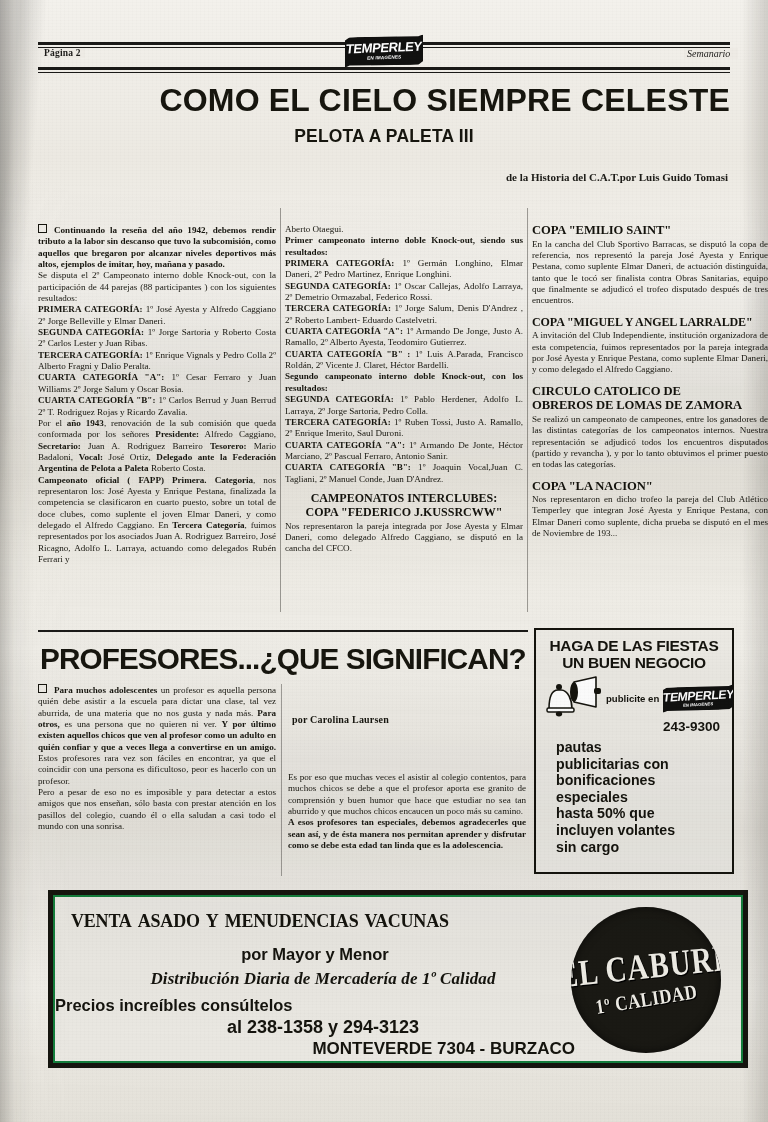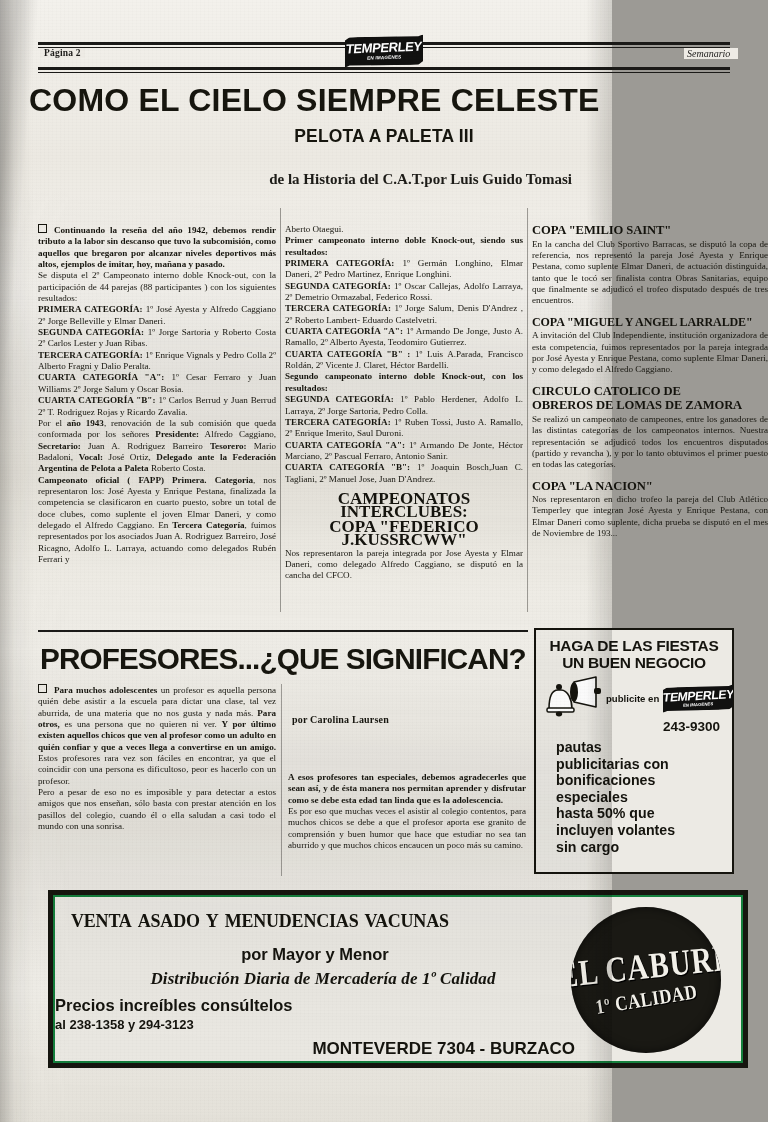--- a/index.html
+++ b/index.html
@@ -4,21 +4,21 @@
 <style>
   html,body{margin:0;padding:0;}
   body{
     width:768px;height:1122px;
     background:#9c9a95;
     font-family:"Liberation Serif",serif;
     overflow:hidden;
   }
   
   #page{
-    position:absolute;left:0;top:0;width:612px;height:1122px;
+    position:absolute;left:0;top:0;width:768px;height:1122px;
     background:
       linear-gradient(95deg,rgba(0,0,0,.13) 0 2.4%,rgba(0,0,0,0) 5.5%),
       linear-gradient(180deg,#f3f1ec 0%,#ece9e2 14%,#f4f2ed 26%,#e7e4dc 42%,#f1efe9 58%,#e9e6df 74%,#f2f0ea 88%,#e4e1d9 100%);
     box-sizing:border-box;
   }
   
   #sheen{
     position:absolute;inset:0;pointer-events:none;
     background:
       linear-gradient(90deg,rgba(60,58,54,.30) 0px,rgba(120,118,112,.10) 14px,rgba(255,255,255,.05) 34px,rgba(0,0,0,0) 70px),
@@ -65,33 +65,33 @@
     transform:skewX(-6deg);
   }
   .masthead .mh2{
     color:#fff;font-family:"Liberation Sans",sans-serif;font-weight:700;
     font-size:4.6px;letter-spacing:.2px;line-height:1;margin-top:1.5px;
     transform:skewX(-6deg);
   }
 
   
   .hl-main{
-    position:absolute;left:29px;top:84px;width:692px;text-align:left;
+    position:absolute;left:38px;top:84px;width:692px;text-align:right;
     font-family:"Liberation Sans",sans-serif;font-weight:700;
     font-size:32px;letter-spacing:.2px;color:#17160f;line-height:1.02;
   }
   .hl-sub{
     position:absolute;left:38px;top:125px;width:692px;text-align:center;
     font-family:"Liberation Sans",sans-serif;font-weight:700;
     font-size:19px;letter-spacing:.2px;color:#17160f;
     transform:scaleX(.92);
   }
   .byline-top{
     position:absolute;right:40px;top:171px;
-    font-size:15px;font-weight:700;color:#1d1c18;
+    font-size:11px;font-weight:700;color:#1d1c18;
     font-family:"Liberation Serif",serif;white-space:nowrap;
   }
 
   
   .cols{position:absolute;left:38px;top:208px;width:700px;height:412px;}
   .col{position:absolute;top:16px;height:412px;overflow:hidden;}
   .col.c1{left:0;width:238px;}
   .col.c2{left:247px;width:238px;}
   .col.c3{left:494px;width:236px;}
   .colrule{position:absolute;top:0;width:1px;height:404px;background:rgba(40,38,34,.42);}
@@ -110,21 +110,21 @@
   }
   .sec-head{
     font-family:"Liberation Serif",serif;font-weight:700;
     font-size:12.6px;line-height:13.6px;color:#15140e;margin:6px 0 1px 0;
     letter-spacing:-.1px;
   }
   .sec-head.tight{margin-top:9px;}
   .sec-head.first{margin-top:0;}
   .ci-head{
     font-family:"Liberation Serif",serif;font-weight:700;
-    font-size:17px;line-height:13.4px;color:#15140e;text-align:center;
+    font-size:12px;line-height:13.4px;color:#15140e;text-align:center;
     margin:7px 0 1px 0;
   }
 
   
   .sep-rule{position:absolute;left:38px;height:2px;background:#1b1a18;}
   .hl2{
     position:absolute;left:40px;top:644px;width:490px;
     font-family:"Liberation Sans",sans-serif;font-weight:700;
     font-size:30px;letter-spacing:-.9px;color:#17160f;line-height:1;
     transform:scaleX(.99);transform-origin:left center;white-space:nowrap;
@@ -198,22 +198,22 @@
   .ad-bot .l3{
     position:absolute;left:8px;top:72px;width:520px;text-align:center;
     font-family:"Liberation Serif",serif;font-weight:700;font-style:italic;
     font-size:17px;color:#15140e;letter-spacing:.1px;
   }
   .ad-bot .l4{
     position:absolute;left:0;top:99px;width:520px;text-align:left;
     font-family:"Liberation Sans",sans-serif;font-weight:700;font-size:16.5px;color:#15140e;
   }
   .ad-bot .l5{
-    position:absolute;left:0;top:120px;width:520px;text-align:left;
-    font-family:"Liberation Sans",sans-serif;font-weight:700;font-size:13px;color:#15140e;
+    position:absolute;left:8px;top:120px;width:520px;text-align:center;
+    font-family:"Liberation Sans",sans-serif;font-weight:700;font-size:18px;color:#15140e;
   }
   .ad-bot .l6{
     position:absolute;left:0;top:142px;width:520px;text-align:right;
     font-family:"Liberation Sans",sans-serif;font-weight:700;font-size:17px;color:#15140e;
   }
   .cab{
     position:absolute;right:20px;top:10px;width:150px;height:146px;
     border-radius:50%;background:#1a1914;
     box-shadow:inset 0 0 10px rgba(0,0,0,.6);
     display:flex;flex-direction:column;align-items:center;justify-content:center;
@@ -275,21 +275,21 @@
         <p class="body"><b>Primer campeonato interno doble Knock-out, siendo sus resultados:</b></p>
         <p class="body"><b>PRIMERA CATEGORÍA:</b><span> 1º Germán Longhino, Elmar Daneri, 2º Pedro Martinez, Enrique Longhini.</span></p>
         <p class="body"><b>SEGUNDA CATEGORÍA:</b><span> 1º Oscar Callejas, Adolfo Larraya, 2º Demetrio Ormazabal, Federico Rossi.</span></p>
         <p class="body"><b>TERCERA CATEGORÍA:</b><span> 1º Jorge Salum, Denis D'Andrez , 2º Roberto Lambert- Eduardo Castelvetri.</span></p>
         <p class="body"><b>CUARTA CATEGORÍA "A":</b><span> 1º Armando De Jonge, Justo A. Ramallo, 2º Alberto Ayesta, Teodomiro Gutierrez.</span></p>
         <p class="body"><b>CUARTA CATEGORÍA "B" :</b><span> 1º Luis A.Parada, Francisco Roldán, 2º Vicente J. Claret, Héctor Bardelli.</span></p>
         <p class="body"><b>Segundo campeonato interno doble Knock-out, con los resultados:</b></p>
         <p class="body"><b>SEGUNDA CATEGORÍA:</b><span> 1º Pablo Herdener, Adolfo L. Larraya, 2º Jorge Sartoria, Pedro Colla.</span></p>
         <p class="body"><b>TERCERA CATEGORÍA:</b><span> 1º Ruben Tossi, Justo A. Ramallo, 2º Enrique Imerito, Saul Duroni.</span></p>
         <p class="body"><b>CUARTA CATEGORÍA "A":</b><span> 1º Armando De Jonte, Héctor Marciano, 2º Pascual Ferraro, Antonio Sanir.</span></p>
-        <p class="body"><b>CUARTA CATEGORÍA "B":</b><span> 1º Joaquin Bosch,Juan C. Tagliani, 2º Manuel Jose, Juan D'Andrez.</span></p>
+        <p class="body"><b>CUARTA CATEGORÍA "B":</b><span> 1º Joaquin Vocal,Juan C. Tagliani, 2º Manuel Conde, Juan D'Andrez.</span></p>
         <div class="ci-head">CAMPEONATOS INTERCLUBES:</div>
         <div class="ci-head" style="margin-top:0">COPA "FEDERICO J.KUSSRCWW"</div>
         <p class="body"><span>Nos representaron  la pareja integrada por Jose Ayesta y Elmar Daneri, como delegado Alfredo Caggiano, se disputó en la cancha del CFCO.</span></p>
       </div>
 
       <div class="col c3">
         <div class="sec-head first">COPA "EMILIO SAINT"</div>
         <p class="body"><span>En la cancha del Club Sportivo Barracas,  se disputó la copa de referencia, nos representó la pareja José Ayesta y  Enrique Pestana, como suplente Elmar Daneri,  de actuación distinguida,  tanto que le tocó ser finalista contra Obras Sanitarias,  equipo que finalmente se adjudicó el trofeo disputado después de tres encuentros.</span></p>
         <div class="sec-head tight" style="font-size:12px">COPA "MIGUEL Y ANGEL LARRALDE"</div>
         <p class="body"><span>A invitación del Club Independiente,  institución organizadora de esta competencia,  fuimos representados por la pareja  integrada por José Ayesta y Enrique Pestana, como suplente Elmar Daneri,  y como delegado el Alfredo Caggiano.</span></p>
@@ -305,22 +305,22 @@
     <div class="hl2">PROFESORES...¿QUE SIGNIFICAN?</div>
     <div class="a2rule"></div>
     <div class="a2-byline">por  Carolina  Laursen</div>
 
     <div class="a2col l">
       <p class="body"><span class="sqbullet"></span><b>Para muchos </b><b>adolescentes</b><span> un  profesor es aquella persona quién debe asistir a la escuela  para dictar una clase, tal vez aburrida, de una materia que no nos gusta y nada más. </span><b>Para otros,</b><span> es  una  persona que no quieren ni ver. </span><b>Y por último existen aquellos chicos que ven al profesor como un adulto en quién confiar y que a veces llega  a convertirse en un amigo.</b><span> Estos  profesores rara vez son fáciles en encontrar, ya que el coincidir  con una persona es dificultoso, peor es hacerlo con un profesor.</span></p>
       <p class="body"><span>Pero a  pesar  de  eso  no  es  imposible  y para detectar a estos amigos que nos enseñan,  sólo basta con prestar atención en los pasillos del colegio,  cuando él o ella saludan a casi todo el mundo con una sonrisa.</span></p>
     </div>
 
     <div class="a2col r">
+      <p class="body"><span>Es por eso que muchas veces el asistir al colegio contentos, para muchos chicos se debe a que el profesor aporta ese granito de comprensión y buen humor que hace que estudiar no sea tan aburrido y que muchos chicos encaucen un poco más su camino.</span></p>
       <p class="body"><b>A esos profesores tan especiales, debemos agradecerles que sean así, y de ésta manera nos permitan  aprender  y  disfrutar como se debe esta edad tan linda  que es  la  adolescencia.</b></p>
-      <p class="body"><span>Es por eso que muchas veces el asistir al colegio contentos, para muchos chicos se debe a que el profesor aporta ese granito de comprensión y buen humor que hace que estudiar no sea tan aburrido y que muchos chicos encaucen un poco más su camino.</span></p>
     </div>
 
     <div class="ad-temp">
       <div class="t1">HAGA DE LAS FIESTAS</div>
       <div class="t1">UN BUEN NEGOCIO</div>
       <div class="midrow">
         <div class="bell-wrap">
           <svg viewBox="0 0 62 44" width="62" height="44" aria-hidden="true">
 
             <path d="M30 6 L52 1 L52 31 L30 26 Z" fill="#ffffff" stroke="#15140e" stroke-width="1.6" stroke-linejoin="round"></path>

